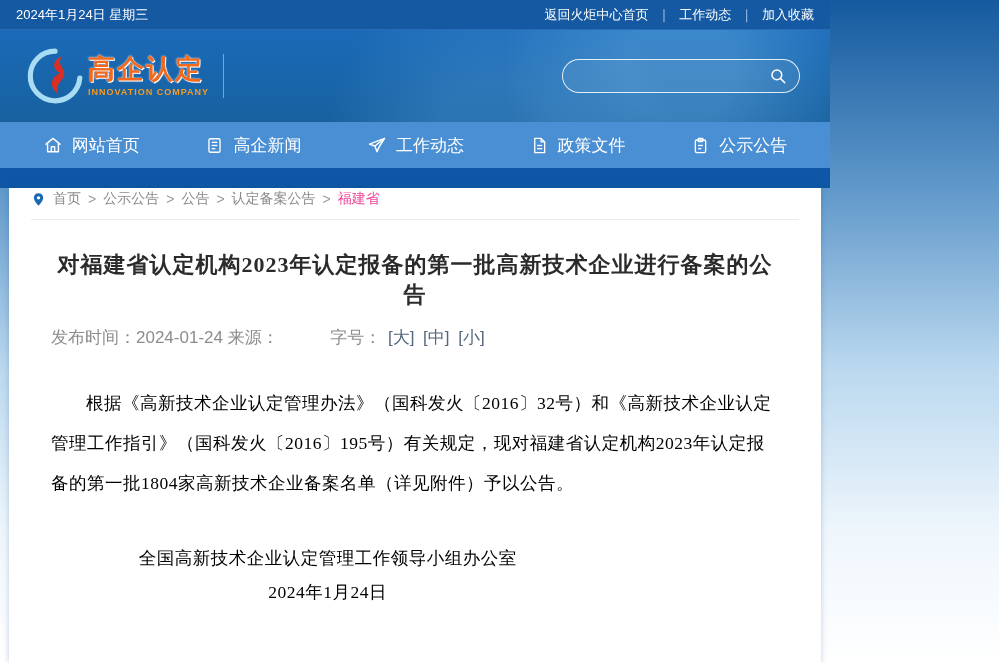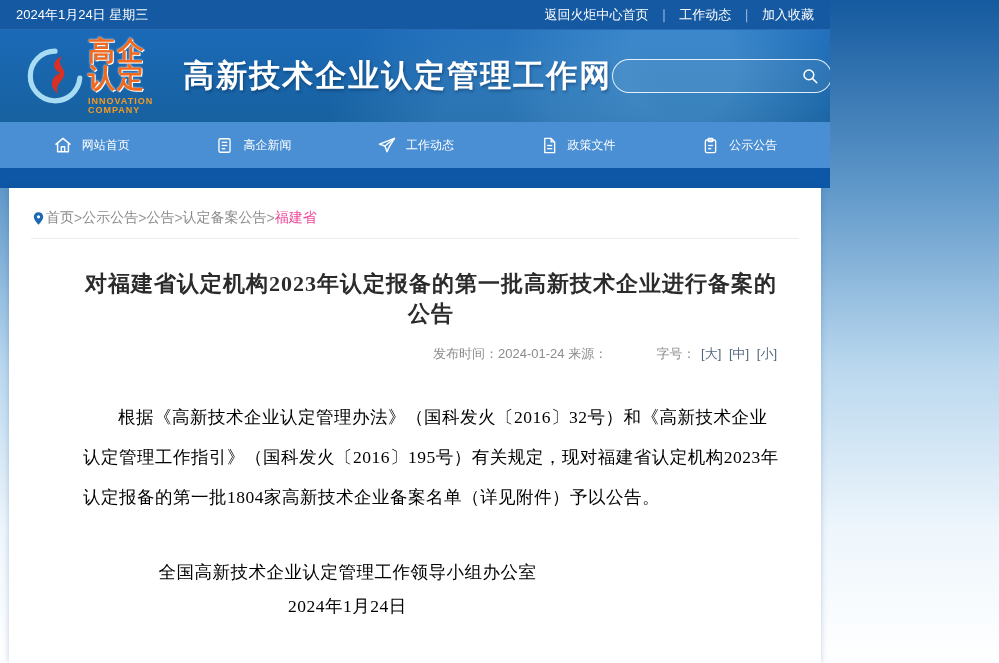--- a/index.html
+++ b/index.html
@@ -55,46 +55,46 @@
   }
   .search-btn { background:none; border:none; cursor:pointer; display:flex; align-items:center; padding:0; }
 
   
   .nav {
     height:46px; flex:0 0 auto; background:#4a8fd3;
     display:flex; align-items:stretch; justify-content:space-around; padding:0 10px;
   }
   .nav-item {
     display:flex; align-items:center; gap:9px; color:#ffffff;
-    font-size:12px; cursor:pointer; padding:0 18px; white-space:nowrap;
+    font-size:17px; cursor:pointer; padding:0 18px; white-space:nowrap;
   }
   .nav-strip { height:20px; flex:0 0 auto; background:#0e57a6; }
 
   
   .content {
     flex:1 1 auto; background:#ffffff; margin:0 9px;
     box-shadow:0 0 6px rgba(20,70,130,.25);
     display:flex; flex-direction:column; overflow:hidden;
   }
   .breadcrumb {
-    display:flex; align-items:center; 
-    padding:21px 22px 11px 22px; font-size:14px; color:#8a8a8a;
+    display:flex; align-items:center; gap:7px;
+    padding:2px 22px 11px 22px; font-size:14px; color:#8a8a8a;
   }
   .breadcrumb a { color:#8a8a8a; text-decoration:none; cursor:pointer; }
   .breadcrumb .crumb-sep { color:#9a9a9a; }
   .breadcrumb .current { color:#ec4899; font-weight:normal; }
   .crumb-rule { border-bottom:1px solid #ececec; margin:0 22px; }
 
-  .article { padding:0 42px;margin-left:32px; }
+  .article { padding:0 42px; }
   .article-title {
     margin-top:30px; text-align:center; font-size:22px; font-weight:bold;
     color:#2b2b2b; font-family:"Liberation Serif", serif; letter-spacing:1px;
   }
   .article-meta {
-    margin-top:16px; text-align:right; font-size:13px; color:#8c8c8c;
+    margin-top:16px; text-align:left; font-size:17px; color:#8c8c8c;
   }
   .article-meta .meta-gap { display:inline-block; width:42px; }
   .size-btn { color:#54677d; cursor:pointer; margin:0 2px; }
 
   .article-body {
     font-family:"Liberation Serif", serif; font-size:17.5px; color:#000000;
     line-height:40px; letter-spacing:.5px;
   }
   .para { margin-top:34px; text-indent:2em; }
   .attach-line { margin-top:26px; text-indent:2em; }
@@ -120,21 +120,20 @@
       <svg class="logo-mark" viewBox="0 0 60 60">
         <path d="M30 6 A24 24 0 1 0 54 32" stroke="#a8dcf2" stroke-width="5" fill="none" stroke-linecap="round"></path>
         <path d="M37 11 C25 16 29 25 35 27 C27 30 23 40 33 47 C29 38 39 34 39 28 C39 21 31 19 37 11 Z" fill="#d93025"></path>
       </svg>
       <div class="logo-text">
         <span class="logo-cn">高企认定</span>
         <span class="logo-en">INNOVATION COMPANY</span>
       </div>
     </div>
     <div class="mast-divider"></div>
-    <div class="site-title">高新技术企业认定管理工作网</div>
     <div class="mast-spacer"></div>
     <div class="search-box">
       <input class="search-input" type="text" placeholder="" style="">
       <button class="search-btn">
         <svg class="icon-svg" width="18" height="18" viewBox="0 0 24 24" fill="none" stroke="#ffffff" stroke-width="2" stroke-linecap="round">
           <circle cx="10.5" cy="10.5" r="6.5"></circle>
             <line x1="15.5" y1="15.5" x2="21" y2="21"></line>
         </svg>
       </button>
     </div>

